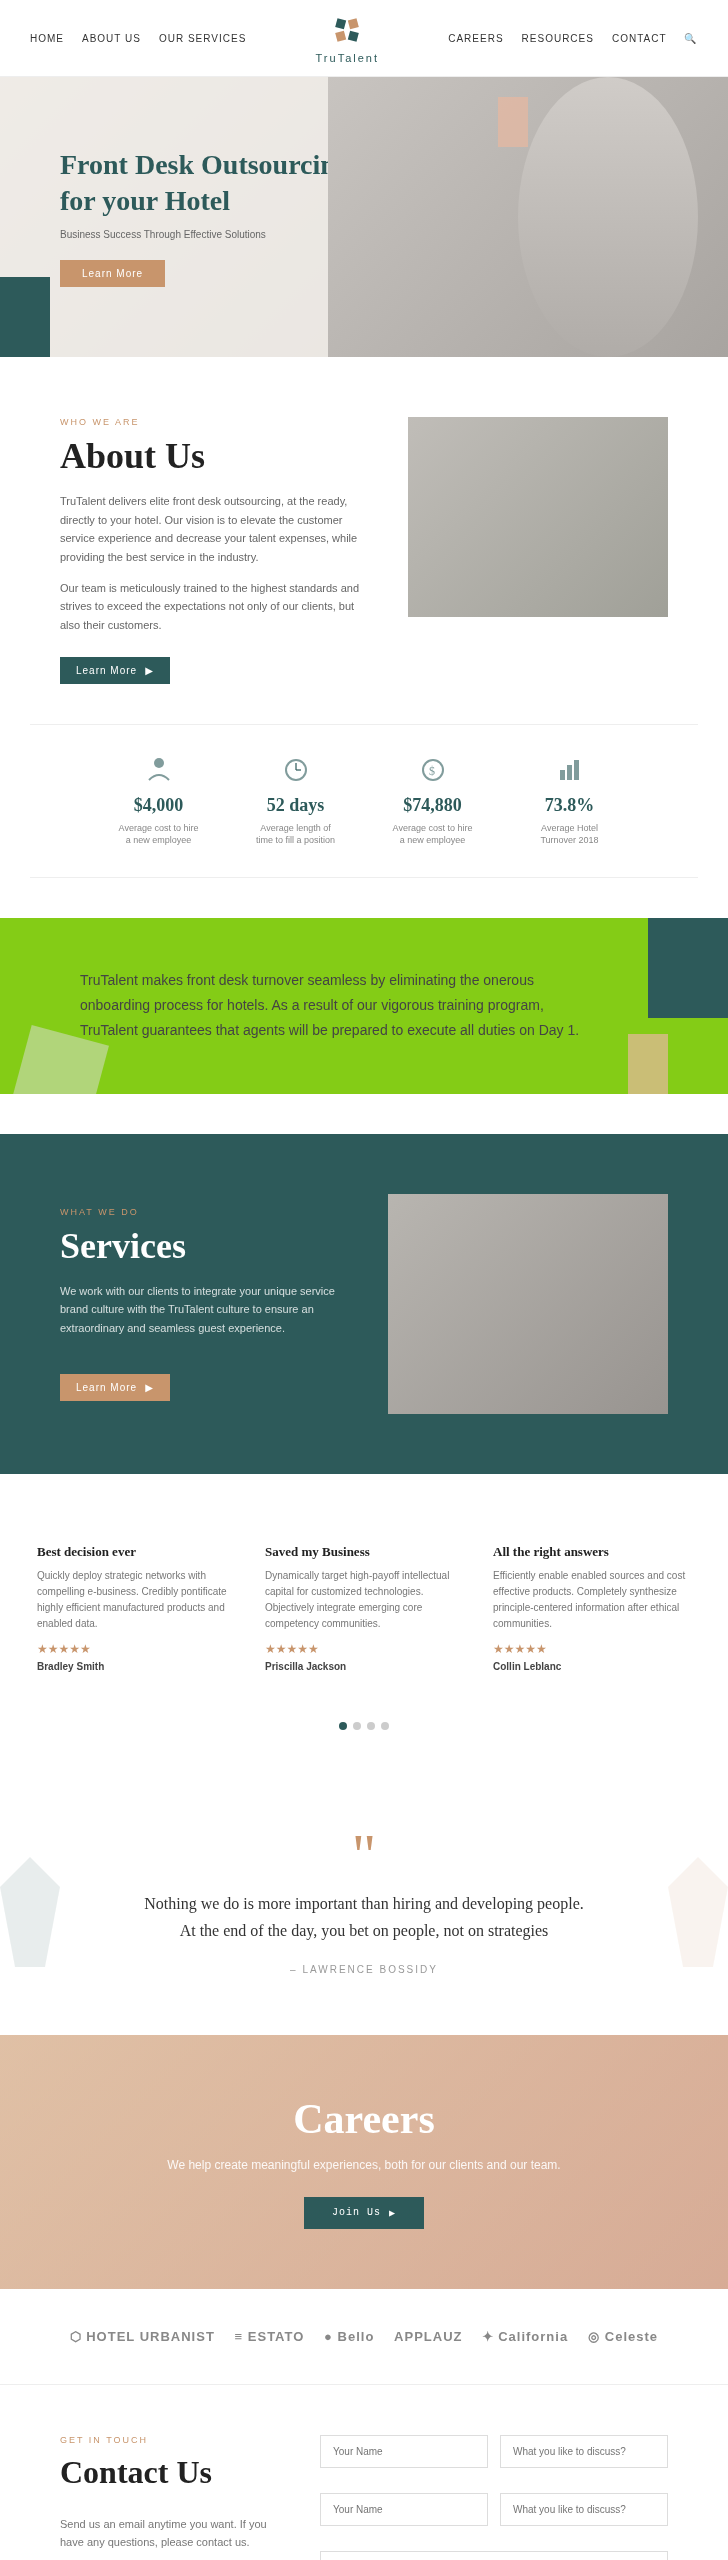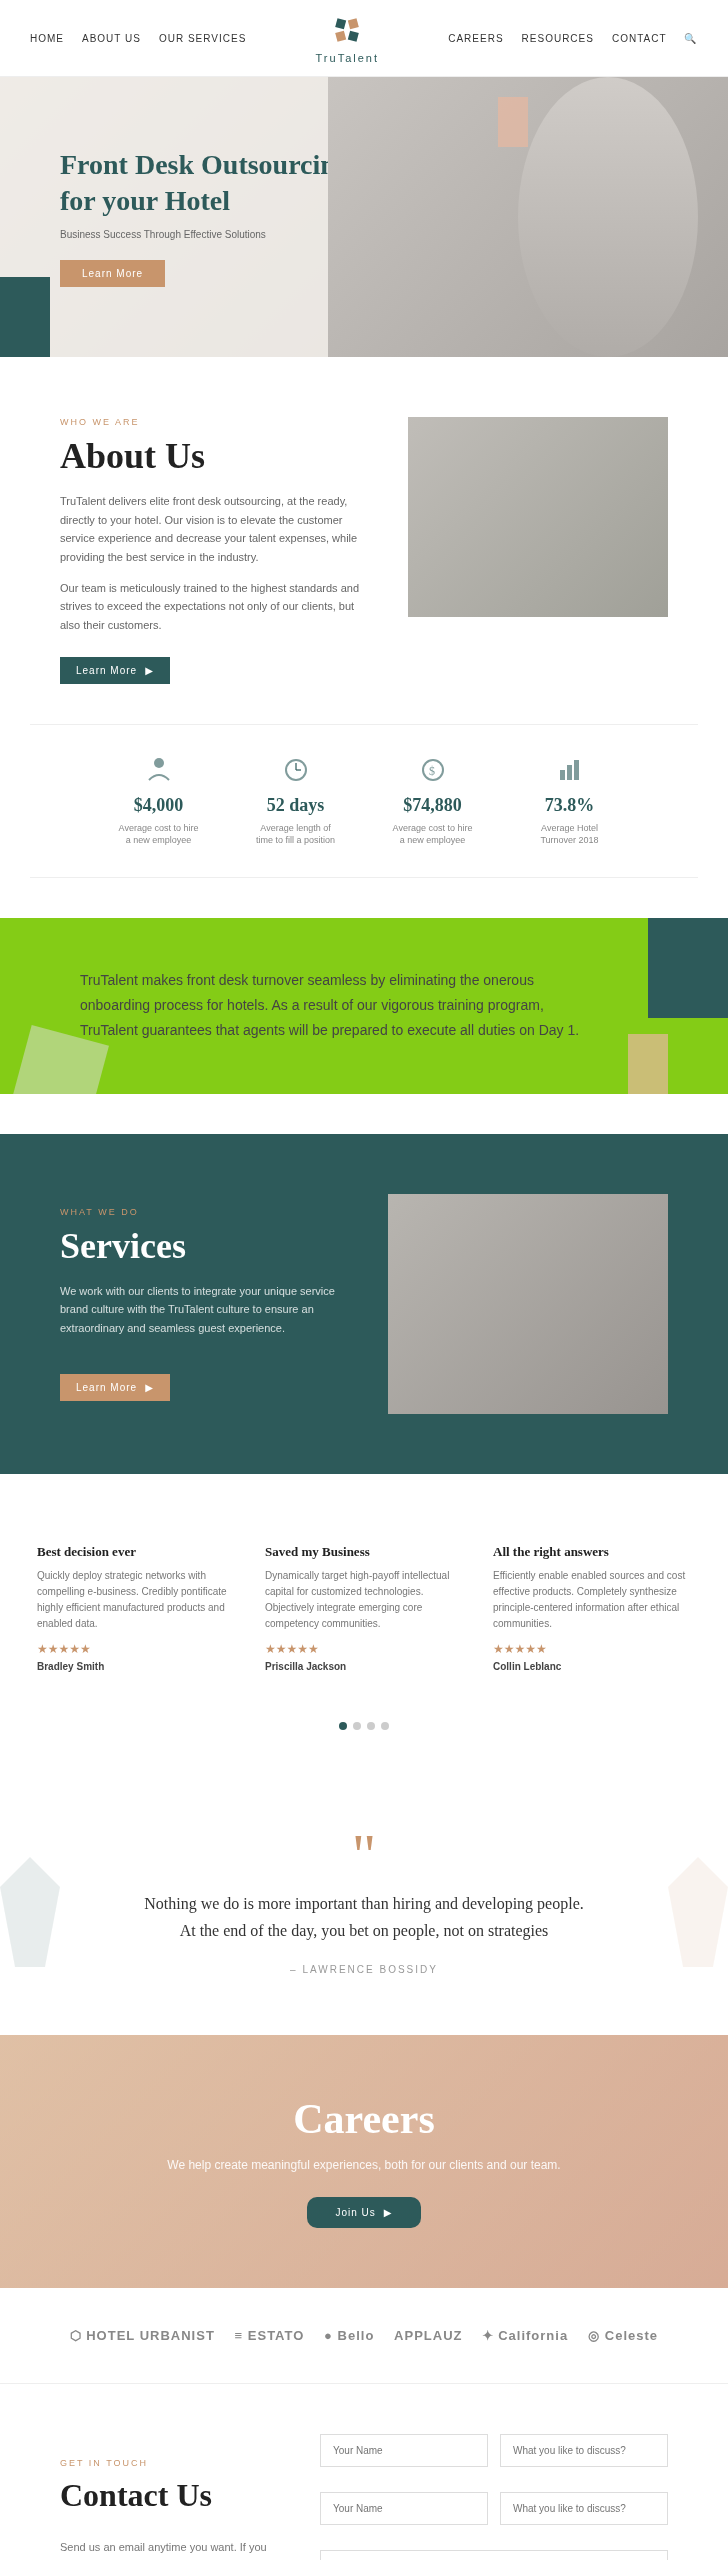--- a/index.html
+++ b/index.html
@@ -131,30 +131,30 @@
       background: linear-gradient(135deg, #c8956c40 0%, #e8b8a040 100%);
     }
     .careers-bg {
       position: absolute; top: 0; left: 0; width: 100%; height: 100%;
       background: linear-gradient(135deg, #d4a882 0%, #c08060 100%);
       opacity: 0.6;
     }
     .careers-content { position: relative; z-index: 2; text-align: center; }
     .careers-title { font-size: 42px; color: #fff; margin-bottom: 15px; }
     .careers-text { font-size: 12px; color: rgba(255,255,255,0.9); font-family: Arial, sans-serif; margin-bottom: 25px; max-width: 400px; margin: 0 auto 25px; }
-    .careers-btn { display: inline-flex; align-items: center; gap: 8px; background: #2d5a5a; color: #fff; padding: 10px 28px; font-size: 10px; letter-spacing: 1px; cursor: pointer; font-family: Liberation Sans, sans-serif; border-radius: 10px; }
+    .careers-btn { display: inline-flex; align-items: center; gap: 8px; background: #2d5a5a; color: #fff; padding: 10px 28px; font-size: 10px; letter-spacing: 1px; cursor: pointer; font-family: Liberation Mono, monospace; }
 
     
     .logos-section { padding: 40px 60px; display: flex; align-items: center; justify-content: space-around; border-bottom: 1px solid #eee; }
     .logo-item { font-size: 13px; color: #888; font-weight: bold; letter-spacing: 1px; font-family: Arial, sans-serif; display: flex; align-items: center; gap: 4px; }
 
     
     .contact-section { padding: 50px 60px; display: flex; gap: 40px; }
     .contact-left { width: 220px; }
-    .contact-tag { font-size: 9px; letter-spacing: 2px; color: #c8956c; text-transform: uppercase; font-family: Arial, sans-serif; margin-bottom: 8px; margin-top: 24px; }
+    .contact-tag { font-size: 9px; letter-spacing: 2px; color: #c8956c; text-transform: uppercase; font-family: Arial, sans-serif; margin-bottom: 8px; }
     .contact-title { font-size: 32px; color: #222; margin-bottom: 12px; line-height: 1.2; }
     .contact-desc { font-size: 11px; color: #777; font-family: Arial, sans-serif; margin-bottom: 20px; line-height: 1.6; margin-top: 25px; }
     .contact-info { display: flex; flex-direction: column; gap: 10px; }
     .contact-info-item { display: flex; align-items: flex-start; gap: 8px; font-size: 10px; color: #555; font-family: Arial, sans-serif; line-height: 1.5; }
     .contact-right { flex: 1; }
     .form-row { display: flex; gap: 12px; margin-bottom: 25px; }
     .form-input {
       flex: 1; border: 1px solid #ddd; padding: 10px 12px; font-size: 10px;
       font-family: Arial, sans-serif; color: #999; outline: none;
     }

